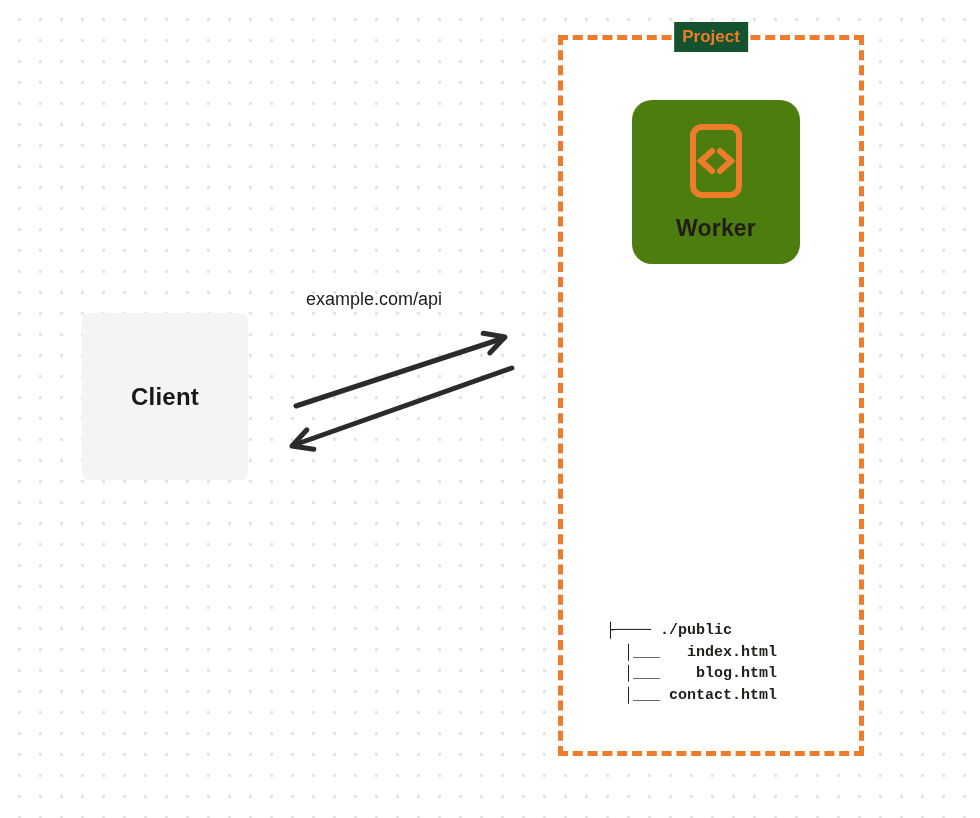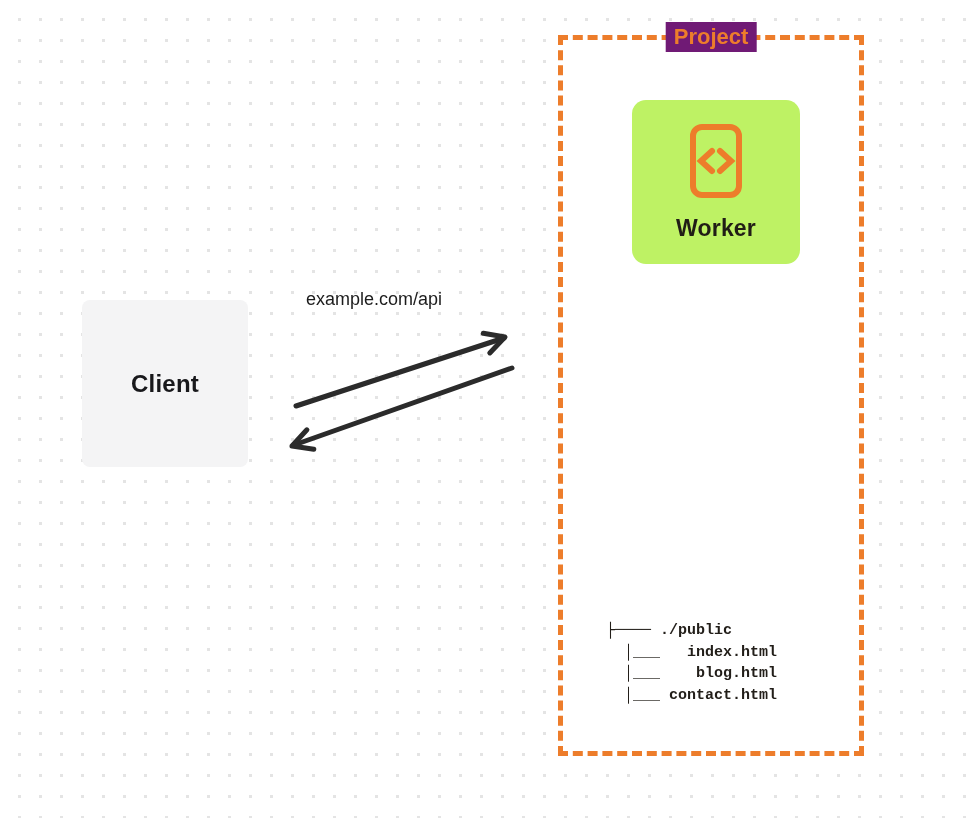--- a/index.html
+++ b/index.html
@@ -15,21 +15,21 @@
     height: 818px;
     background-color: #ffffff;
     background-image: radial-gradient(circle, #e4e4e4 1.7px, transparent 1.9px);
     background-size: 21px 21px;
     background-position: 9px 9px;
   }
 
   
   .client {
     position: absolute;
-    left: 82px; top: 300px;
+    left: 82px; top: 313px;
     width: 166px; height: 167px;
     background: #f4f4f5;
     border-radius: 8px;
     display: flex; align-items: center; justify-content: center;
   }
   .client span {
     font-size: 24px; font-weight: 700; color: #18181b;
     letter-spacing: 0.2px;
   }
 
@@ -56,32 +56,32 @@
     position: absolute;
     left: 558px; top: 35px;
     width: 306px; height: 721px;
     border: 5px dashed #ed7d2b;
     background: #ffffff;
   }
   .project-label {
     position: absolute;
     top: -18px; left: 50%;
     transform: translateX(-50%);
-    background: #701a75;
+    background: #14532d;
     padding: 0 8px;
-    font-size: 22px; font-weight: 700; color: #ed7d2b;
+    font-size: 17px; font-weight: 700; color: #ed7d2b;
     line-height: 30px;
     white-space: nowrap;
   }
 
   
   .card {
     position: absolute;
-    background: #bef264;
-    border-radius: 14px;
+    background: #4d7c0f;
+    border-radius: 20px;
     display: flex; flex-direction: column;
     align-items: center; justify-content: center;
     gap: 16px;
   }
   .card.worker { left: 69px; top: 60px;  width: 168px; height: 164px; }
   .card.assets { left: 65px; top: 410px; width: 168px; height: 163px; }
   .card .card-label {
     font-size: 23px; font-weight: 700; color: #211d16;
     letter-spacing: 0.2px;
   }

